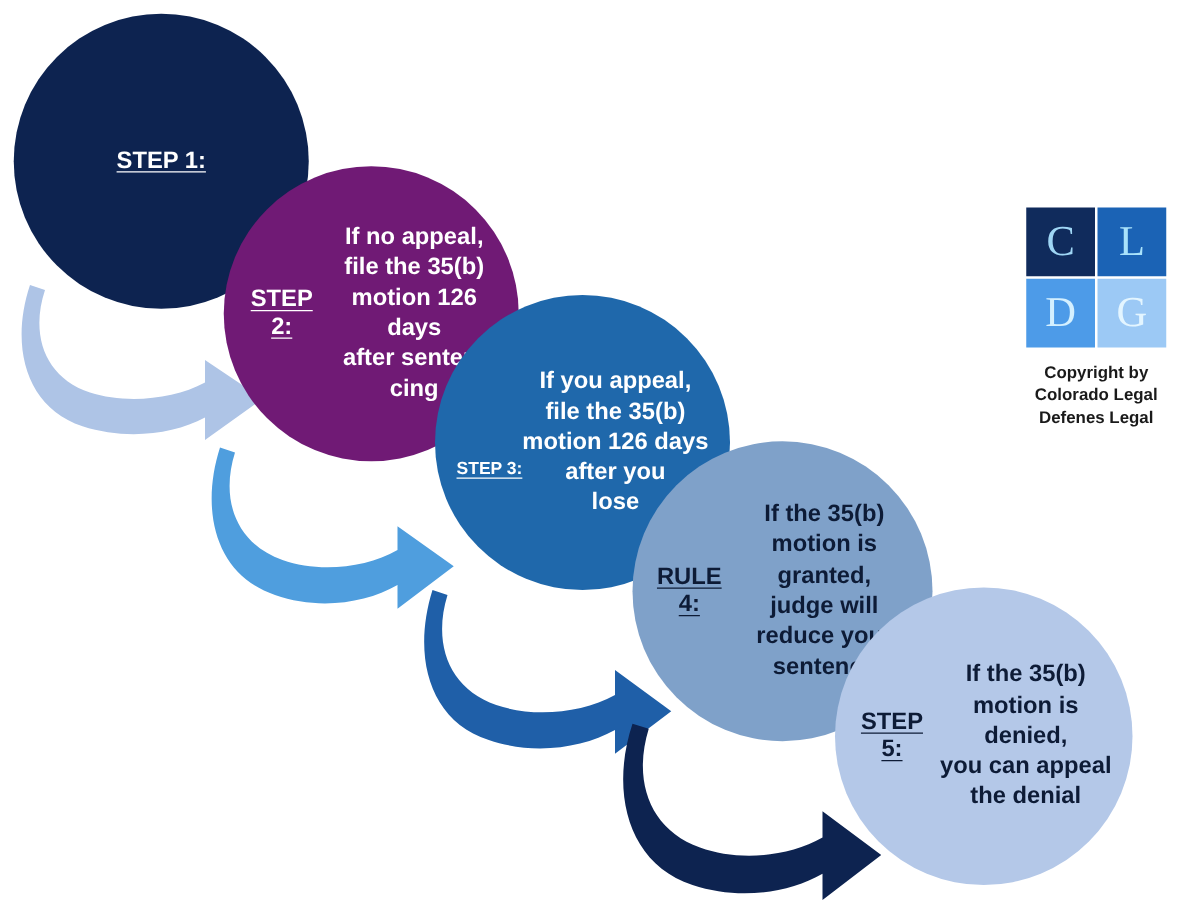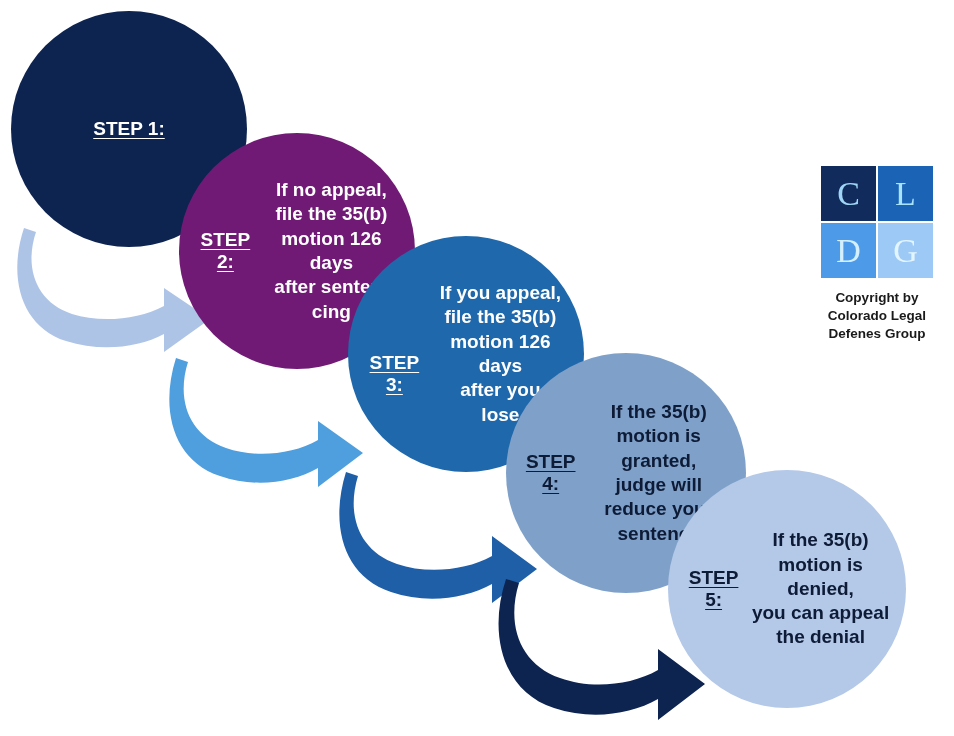--- a/index.html
+++ b/index.html
@@ -106,21 +106,21 @@
     background:#701a75; color:#ffffff; z-index:11;
   }
   #circle-2 .step-title { font-size:19px; }
   #circle-2 .step-body  { font-size:19px; line-height:1.28; }
 
   
   #circle-3 {
     left:348px; top:236px; width:236px; height:236px;
     background:#1f68ab; color:#ffffff; z-index:12;
   }
-  #circle-3 .step-title { font-size:19px;margin-top:40px; }
+  #circle-3 .step-title { font-size:14px;margin-top:40px; }
   #circle-3 .step-body  { font-size:19px; line-height:1.28; }
 
   
   #circle-4 {
     left:506px; top:353px; width:240px; height:240px;
     background:#7fa1c9; color:#0d1b36; z-index:13;
   }
   #circle-4 .step-title { font-size:19px; }
   #circle-4 .step-body  { font-size:19px; line-height:1.28; }
 
@@ -184,21 +184,21 @@
   <div id="circle-3" class="step-circle">
     <div class="step-title">STEP 3:</div>
     <div class="step-body" style="white-space:pre-line">If you appeal,
 file the 35(b)
 motion 126 days
 after you
 lose</div>
   </div>
 
   <div id="circle-4" class="step-circle">
-    <div class="step-title">STEP 4:</div>
+    <div class="step-title">RULE 4:</div>
     <div class="step-body" style="white-space:pre-line">If the 35(b)
 motion is granted,
 judge will
 reduce your
 sentence</div>
   </div>
 
   <div id="circle-5" class="step-circle">
     <div class="step-title">STEP 5:</div>
     <div class="step-body" style="white-space:pre-line">If the 35(b)
@@ -211,17 +211,17 @@
   <div id="logo-block">
     <div id="logo-grid">
       <div id="logo-c" class="logo-cell">C</div>
       <div id="logo-l" class="logo-cell">L</div>
       <div id="logo-d" class="logo-cell">D</div>
       <div id="logo-g" class="logo-cell">G</div>
     </div>
     <div id="copyright">
       <div>Copyright by</div>
       <div>Colorado Legal</div>
-      <div>Defenes Group</div>
+      <div>Defenes Legal</div>
     </div>
   </div>
 
 </div>
 
 </body></html>

